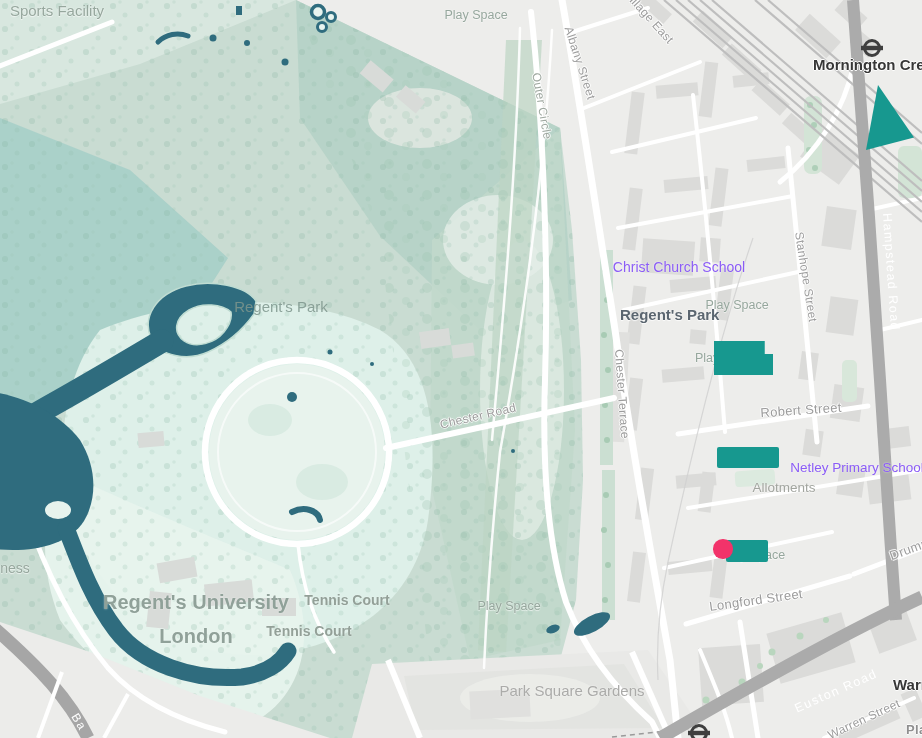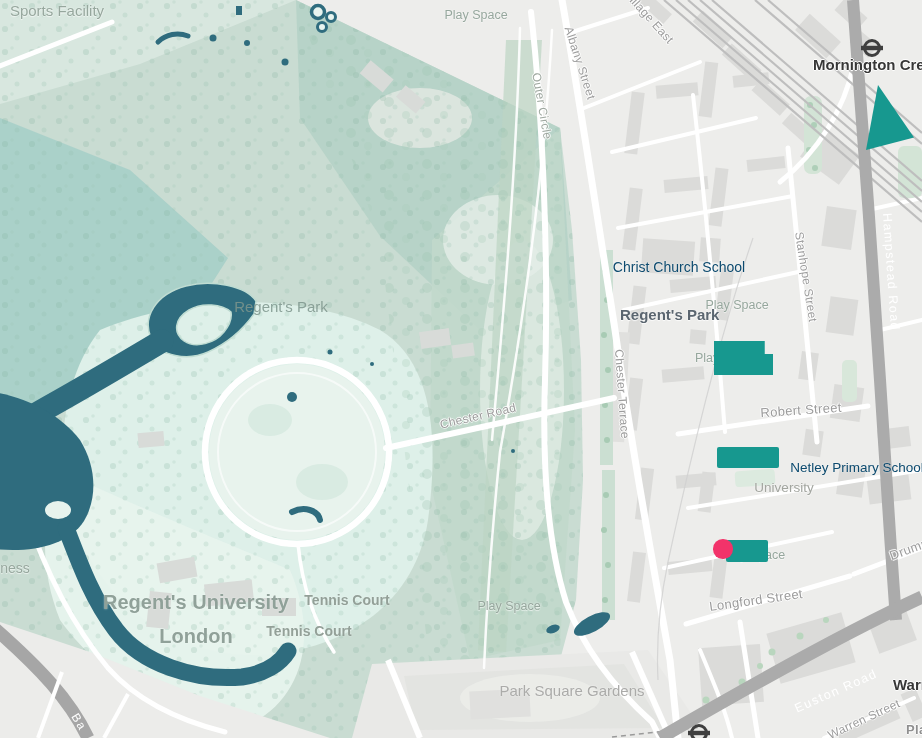--- a/index.html
+++ b/index.html
@@ -13,21 +13,21 @@
   .lbl-l{position:absolute;white-space:nowrap;z-index:4;transform:translateY(-50%);}
   .under{z-index:2;}
 
   .street{color:#9C9C9C;font-size:12px;letter-spacing:.3px;
     text-shadow:-1px 0 0 rgba(255,255,255,.85),1px 0 0 rgba(255,255,255,.85),
                  0 -1px 0 rgba(255,255,255,.85),0 1px 0 rgba(255,255,255,.85);}
   .street-lg{font-size:13px;}
   .park-label{color:#96A79D;font-size:12.5px;
     text-shadow:0 0 2px rgba(255,255,255,.7),0 1px 1px rgba(255,255,255,.6);text-align:right;}
   .park-label-lg{font-size:15px;}
-  .poi{color:#0c4a6e;font-size:13.5px;
+  .poi{color:#8b5cf6;font-size:13.5px;
     text-shadow:0 0 2px rgba(255,255,255,.8);padding-left:24px;}
   .area-dark{color:#5B6670;font-size:15px;font-weight:600;
     text-shadow:0 0 2px rgba(255,255,255,.9),0 1px 1px rgba(255,255,255,.8);}
   .station{color:#373737;font-size:15px;font-weight:700;
     text-shadow:-1px 0 0 rgba(255,255,255,.9),1px 0 0 rgba(255,255,255,.9),
                  0 -1px 0 rgba(255,255,255,.9),0 1px 0 rgba(255,255,255,.9);}
   .road-white{color:#FFFFFF;font-size:12.5px;letter-spacing:1.5px;}
   .faint-park{color:#7E968D;font-size:15px;opacity:.85;}
   .uni{color:#90A199;font-size:20px;font-weight:600;
     text-shadow:0 0 2px rgba(255,255,255,.6);}
@@ -300,21 +300,21 @@
 <span class="lbl-l area-dark" style="left:620px;top:314px">Regent's Park</span>
 <span class="lbl park-label" style="left:737px;top:305px">Play Space</span>
 <span class="lbl street" style="left:806px;top:277px;transform:translate(-50%,-50%) rotate(81deg)">Stanhope Street</span>
 <span class="lbl road-white" style="left:891px;top:272px;transform:translate(-50%,-50%) rotate(86deg)">Hampstead Road</span>
 <span class="lbl faint-park" style="left:281px;top:306px">Regent's Park</span>
 <span class="lbl street street-lg" style="left:801px;top:410px;transform:translate(-50%,-50%) rotate(-4deg)">Robert Street</span>
 <span class="lbl street" style="left:622px;top:394px;transform:translate(-50%,-50%) rotate(86deg)">Chester Terrace</span>
 <span class="lbl street" style="left:478px;top:416px;transform:translate(-50%,-50%) rotate(-13deg)">Chester Road</span>
 <span class="lbl poi" style="left:845px;top:467px">Netley Primary School</span>
 <span class="lbl-l poi" style="left:908px;top:467px">Co</span>
-<span class="lbl park-label" style="left:784px;top:487px;font-size:13.5px;color:#A2A59F">University</span>
+<span class="lbl park-label" style="left:784px;top:487px;font-size:13.5px;color:#A2A59F">Allotments</span>
 <span class="lbl street street-lg" style="left:756px;top:600px;transform:translate(-50%,-50%) rotate(-8deg)">Longford Street</span>
 <span class="lbl-l street street-lg" style="left:890px;top:556px;transform:translateY(-50%) rotate(-20deg);transform-origin:left center">Drummond</span>
 <span class="lbl tcourt" style="left:347px;top:571px">Tennis Court</span>
 <span class="lbl tcourt" style="left:309px;top:602px">Tennis Court</span>
 <span class="lbl uni" style="left:196px;top:602px">Regent's University</span>
 <span class="lbl uni" style="left:196px;top:636px">London</span>
 <span class="lbl park-label" style="left:509px;top:606px">Play Space</span>
 <span class="lbl gardens" style="left:572px;top:690px">Park Square Gardens</span>
 <span class="lbl road-white" style="left:836px;top:691px;transform:translate(-50%,-50%) rotate(-24deg)">Euston Road</span>
 <span class="lbl-l station" style="left:893px;top:684px">Warren Street</span>

